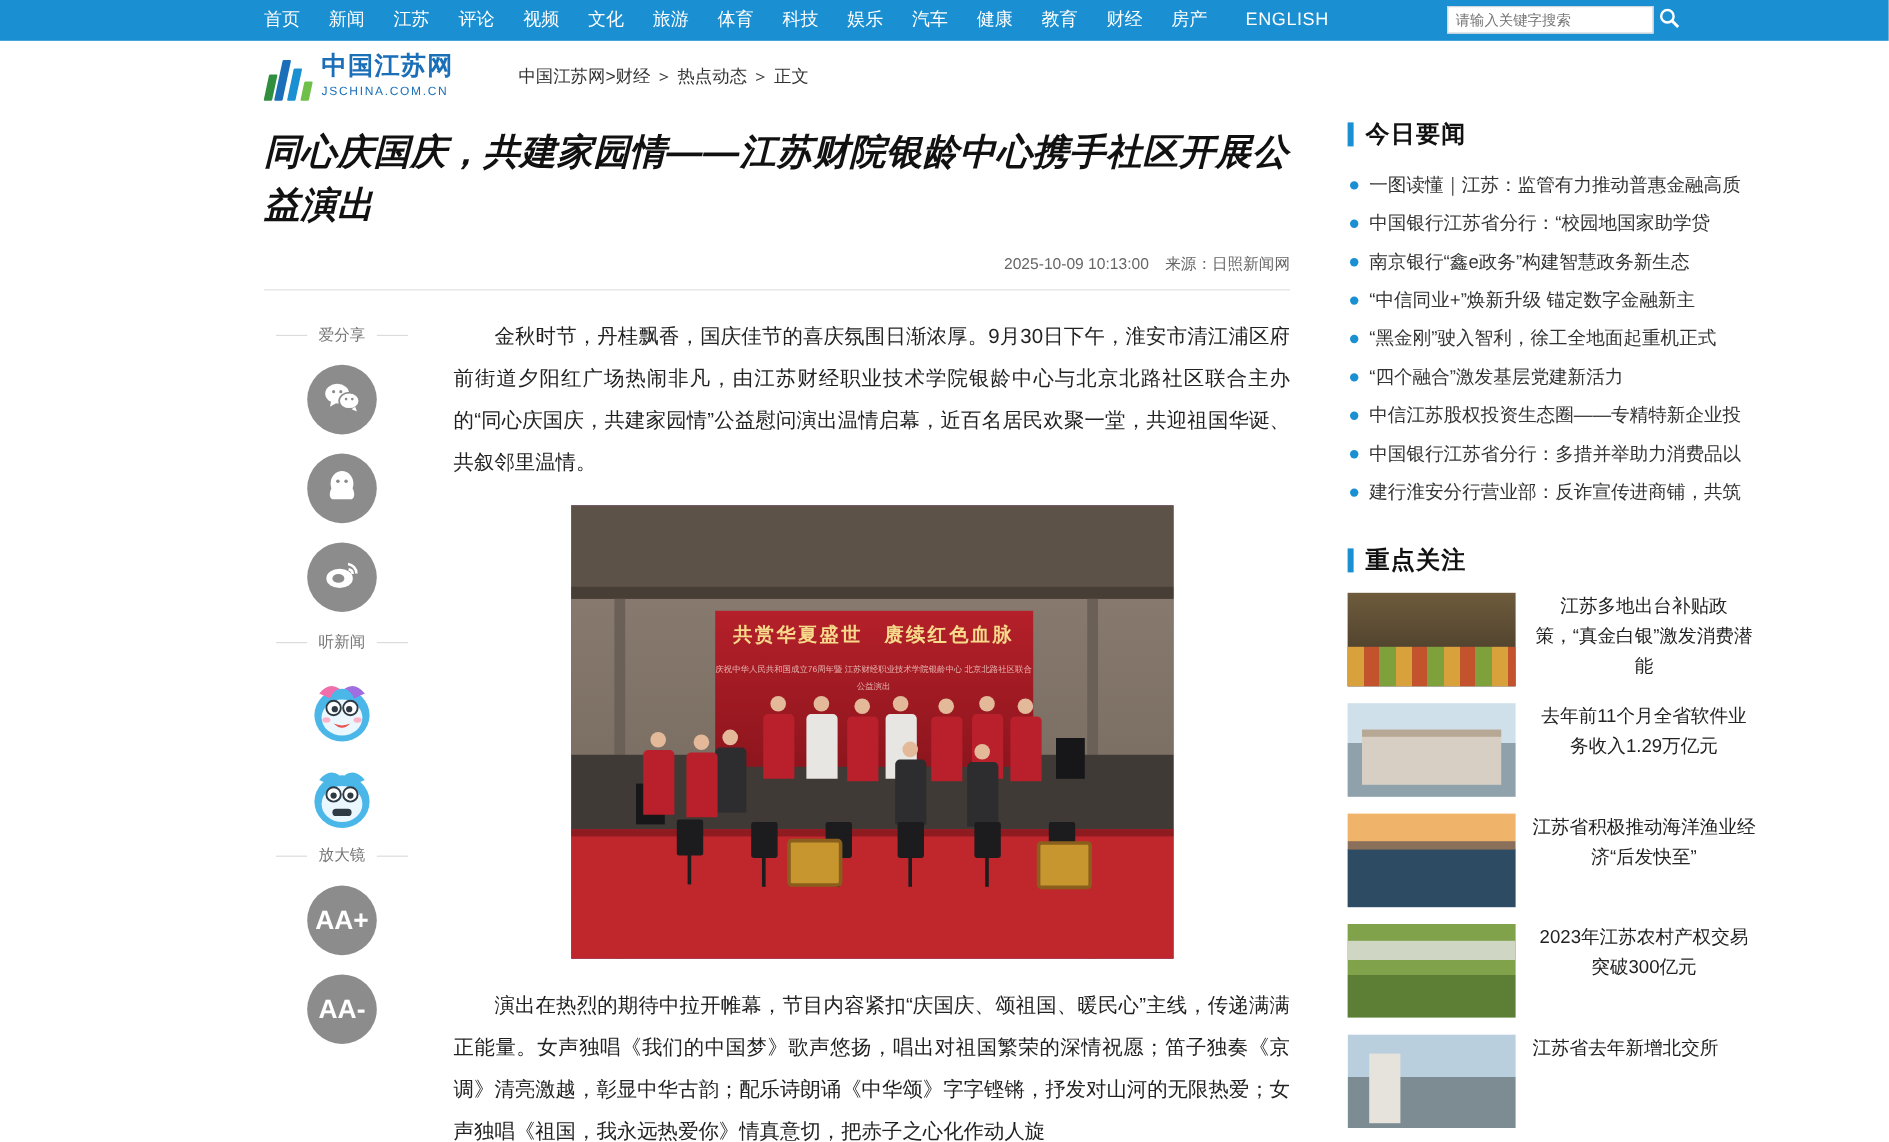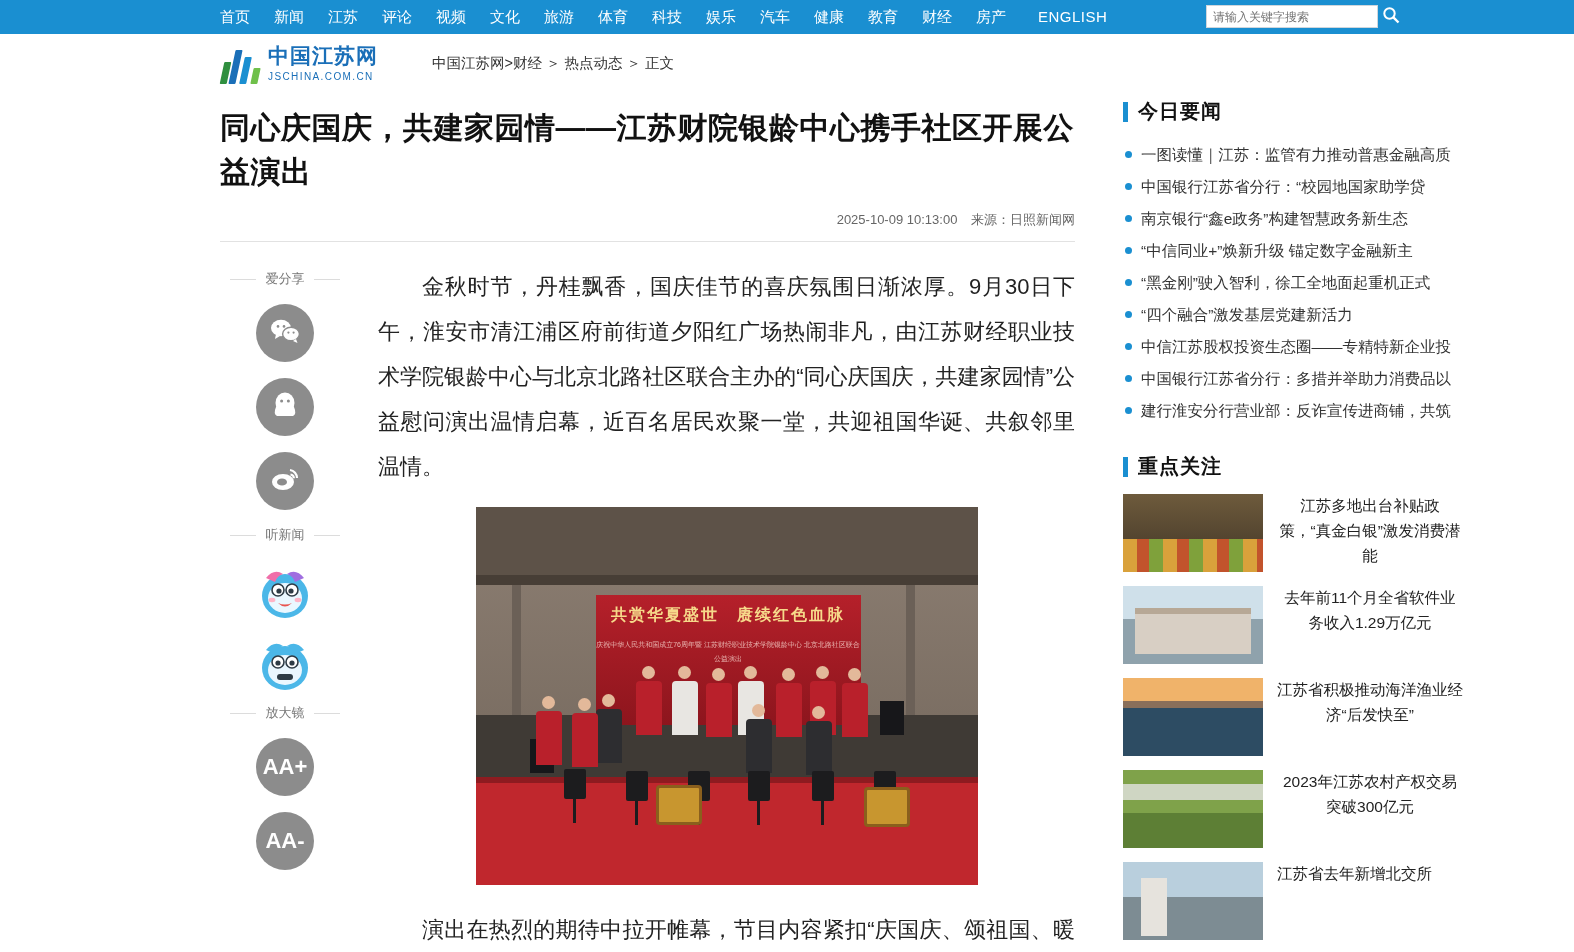--- a/index.html
+++ b/index.html
@@ -121,20 +121,21 @@
     margin-left: 48px;
   }
 
   .article-title {
     font-size: 30px;
     line-height: 1.45;
     font-weight: bold;
     color: #111;
     margin: 8px 0 0 0;
     letter-spacing: .5px;
+    font-style: italic;
   }
   .meta {
     text-align: right;
     font-size: 13px;
     color: #666;
     padding: 18px 0 12px 0;
     border-bottom: 1px solid #e2e2e2;
   }
   .meta span { margin-left: 10px; }
 
@@ -178,21 +179,21 @@
     width: 62px; height: 62px;
     margin: 0 auto 10px auto;
     position: relative;
   }
 
   .text-col {
     flex: 1;
     padding-left: 28px;
   }
   .para {
-    font-size: 22px;
+    font-size: 17px;
     line-height: 2.05;
     color: #222;
     text-indent: 2em;
     margin: 0 0 18px 0;
     text-align: justify;
   }
   .figure {
     width: 502px;
     height: 378px;
     margin: 16px auto 22px auto;

